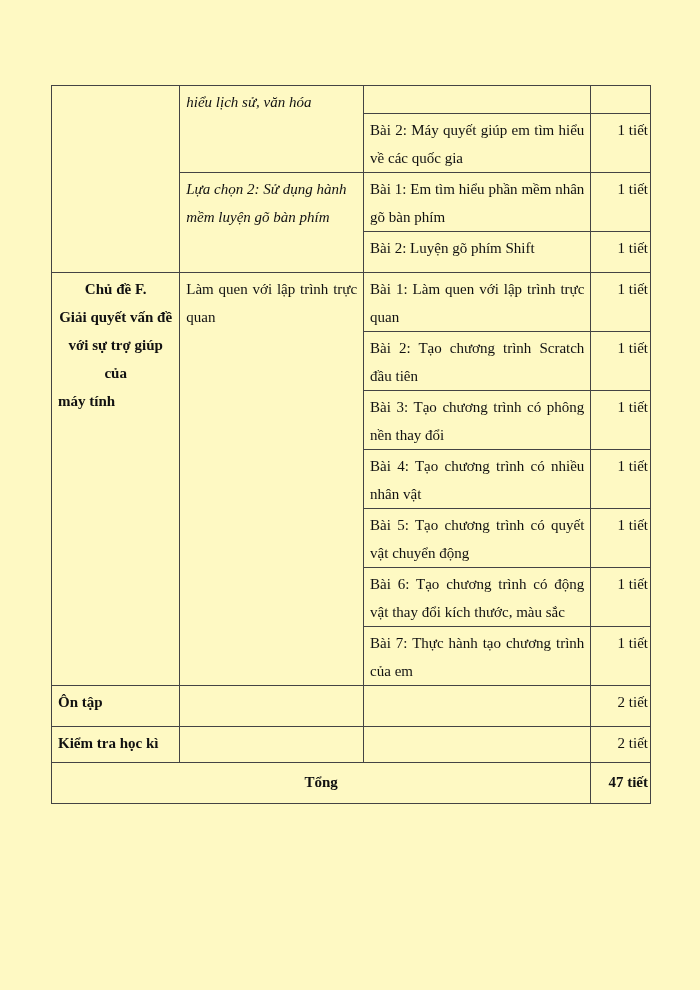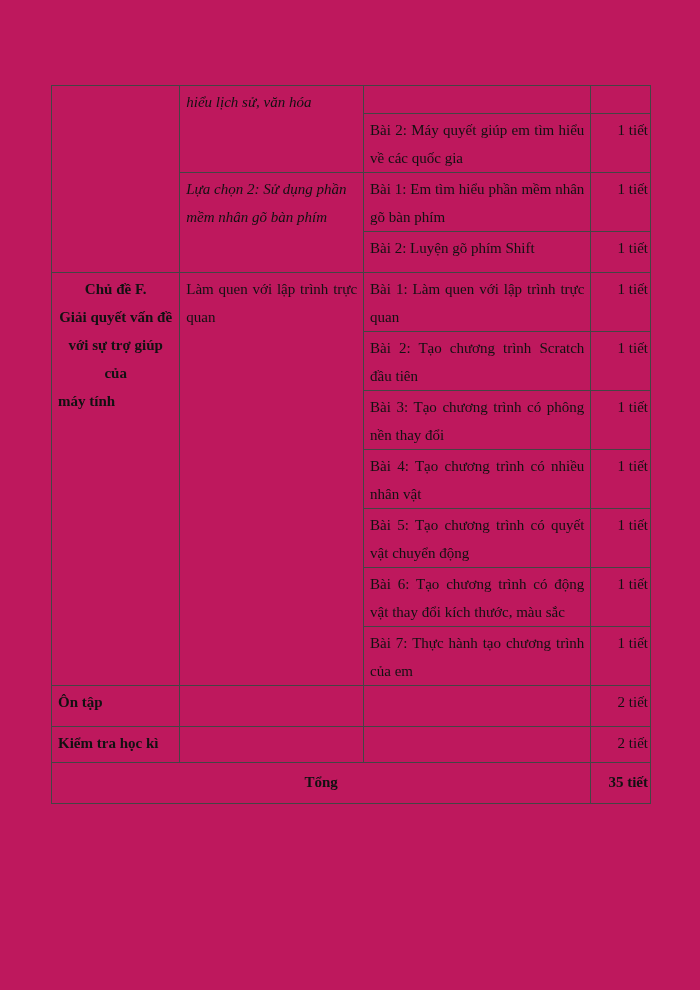--- a/index.html
+++ b/index.html
@@ -1,16 +1,16 @@
 <!DOCTYPE html>
 <html><head>
 <meta charset="utf-8">
 <style>
   body { margin:0; background:#fff; }
-  .page { position:relative; width:700px; height:990px; background:#be185d; font-family:"Liberation Serif", serif; color:#111; font-size:15px; }
+  .page { position:relative; width:700px; height:990px; background:#fef9c3; font-family:"Liberation Serif", serif; color:#111; font-size:15px; }
   table { position:absolute; left:51px; top:85px; border-collapse:collapse; table-layout:fixed; width:600px; }
   td { border:1px solid #444; vertical-align:top; padding:2px 6px 0 6px; line-height:28px; }
   td.c1 { width:114px; }
   td.c2 { width:169px; }
   td.c3 { width:212px; text-align:justify; }
   td.c4 { width:54px; text-align:right; padding:2px 2px 0 2px; }
   .it { font-style:italic; }
   .b { font-weight:bold;margin-top:45px; }
   .center { text-align:center; }
 </style>
@@ -24,21 +24,21 @@
     <td class="c1" rowspan="4"></td>
     <td class="c2 it" rowspan="2">hiểu lịch sử, văn hóa</td>
     <td class="c3"></td>
     <td class="c4"></td>
   </tr>
   <tr style="height:56px">
     <td class="c3">Bài 2: Máy quyết giúp em tìm hiểu về các quốc gia</td>
     <td class="c4">1 tiết</td>
   </tr>
   <tr style="height:56px">
-    <td class="c2 it" rowspan="2">Lựa chọn 2: Sử dụng phần mềm nhân gõ bàn phím</td>
+    <td class="c2 it" rowspan="2">Lựa chọn 2: Sử dụng hành mềm luyện gõ bàn phím</td>
     <td class="c3">Bài 1: Em tìm hiểu phần mềm nhân gõ bàn phím</td>
     <td class="c4">1 tiết</td>
   </tr>
   <tr style="height:41px">
     <td class="c3">Bài 2: Luyện gõ phím Shift</td>
     <td class="c4">1 tiết</td>
   </tr>
 
   <tr style="height:56px">
     <td class="c1 b" rowspan="7">
@@ -82,17 +82,17 @@
     <td class="c4">2 tiết</td>
   </tr>
   <tr style="height:36px">
     <td class="c1 b">Kiểm tra học kì</td>
     <td class="c2"></td>
     <td class="c3"></td>
     <td class="c4">2 tiết</td>
   </tr>
   <tr style="height:41px">
     <td colspan="3" class="b center" style="padding-top:5px">Tổng</td>
-    <td class="c4 b" style="padding-top:5px">35 tiết</td>
+    <td class="c4 b" style="padding-top:5px">47 tiết</td>
   </tr>
 </tbody>
     </table>
 </div>
 
 </body></html>

